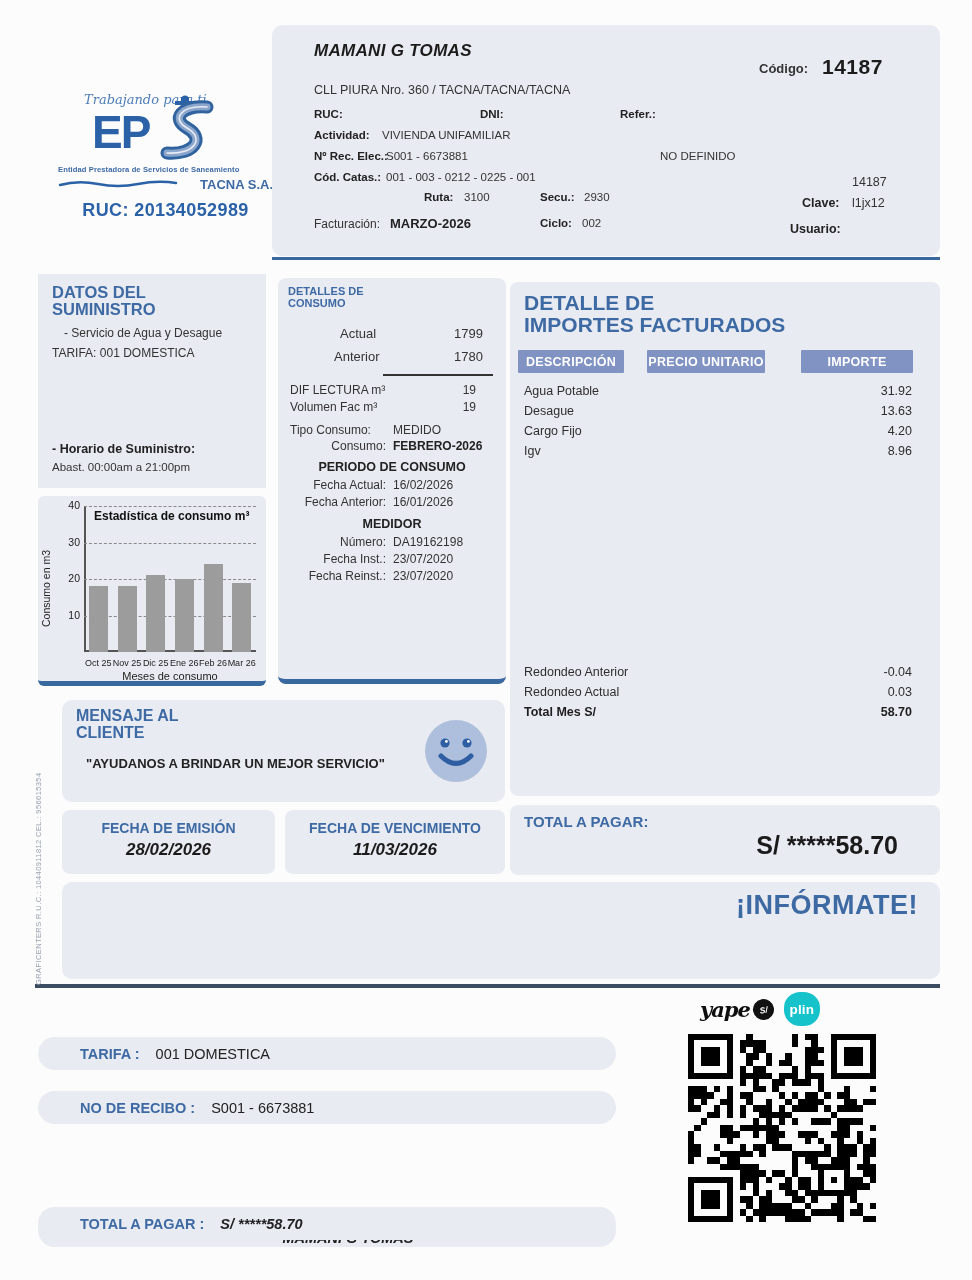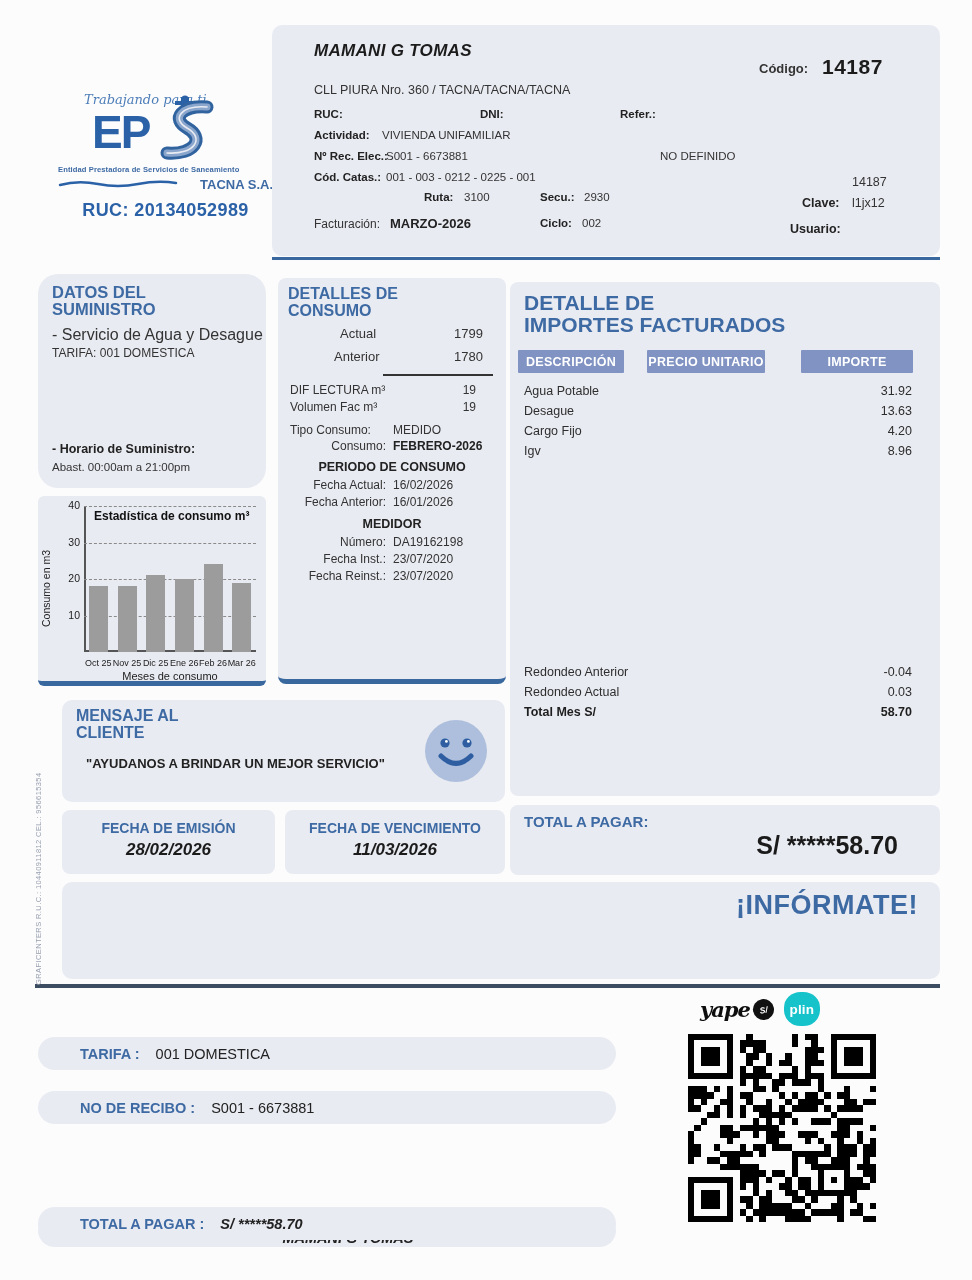--- a/index.html
+++ b/index.html
@@ -109,26 +109,26 @@
     <div class="abs lbl" style="left:530px;top:171px;font-size:12.5px;">Clave:</div>
     <div class="abs val" style="left:580px;top:171px;font-size:12.5px;">l1jx12</div>
 
     <div class="abs val" style="left:42px;top:192px;font-size:12px;">Facturación:</div>
     <div class="abs lbl" style="left:118px;top:191px;font-size:13px;">MARZO-2026</div>
     <div class="abs lbl hdr-small" style="left:268px;top:192px;">Ciclo:</div>
     <div class="abs val hdr-small" style="left:310px;top:192px;">002</div>
   </div>
   <div class="abs" style="left:272px;top:257px;width:668px;height:3px;background:var(--divider);"></div>
 
-  <div class="panel" style="left:38px;top:274px;width:228px;height:214px;border-radius:20px;">
+  <div class="panel" style="left:38px;top:274px;width:228px;height:214px;border-radius:0;">
     <div class="abs blue-title" style="left:14px;top:10px;font-size:16.5px;">
       <div>DATOS DEL</div>
       <div>SUMINISTRO</div>
     </div>
-    <div class="abs val" style="left:14px;top:52px;font-size:16px;">- Servicio de Agua y Desague</div>
+    <div class="abs val" style="left:26px;top:52px;font-size:12px;">- Servicio de Agua y Desague</div>
     <div class="abs val" style="left:14px;top:72px;font-size:12px;">TARIFA: 001 DOMESTICA</div>
     <div class="abs lbl" style="left:14px;top:168px;font-size:12.5px;">- Horario de Suministro:</div>
     <div class="abs val" style="left:14px;top:187px;font-size:11.5px;">Abast. 00:00am a 21:00pm</div>
   </div>
 
   <div class="panel" id="chart-panel" style="left:38px;top:496px;width:228px;height:190px;border-radius:6px;border-bottom:5px solid var(--divider);">
     <div class="plot-area"></div>
     <div class="abs chart-title" style="left:56px;top:13px;">Estadística de consumo m³</div>
     <div class="ylab">Consumo en m3</div>
     <div class="abs" style="left:46px;top:174px;width:172px;text-align:center;font-size:11px;color:#222;">Meses de consumo</div>
@@ -148,21 +148,21 @@
       <div class="xtick" style="left: 101.3px; top: 162px; width: 32.7px;">Dic 25</div>
       <div class="bar" style="left: 136.8px; top: 83px; height: 73px; background: rgb(156, 156, 156);"></div>
       <div class="xtick" style="left: 130px; top: 162px; width: 32.7px;">Ene 26</div>
       <div class="bar" style="left: 165.5px; top: 68.4px; height: 87.6px; background: rgb(156, 156, 156);"></div>
       <div class="xtick" style="left: 158.7px; top: 162px; width: 32.7px;">Feb 26</div>
       <div class="bar" style="left: 194.2px; top: 86.7px; height: 69.3px; background: rgb(156, 156, 156);"></div>
       <div class="xtick" style="left: 187.3px; top: 162px; width: 32.7px;">Mar 26</div>
     </div>
 
   <div class="panel" style="left:278px;top:278px;width:228px;height:406px;border-radius:8px;border-bottom:5px solid var(--divider);">
-    <div class="abs blue-title" style="left:10px;top:8px;font-size:16px;">
+    <div class="abs blue-title" style="left:10px;top:8px;font-size:11px;">
       <div>DETALLES DE</div>
       <div>CONSUMO</div>
     </div>
     <div class="abs val" style="left:62px;top:48px;font-size:13px;">Actual</div>
     <div class="abs val" style="left:150px;top:48px;width:55px;text-align:right;font-size:13px;">1799</div>
     <div class="abs val" style="left:56px;top:71px;font-size:13px;">Anterior</div>
     <div class="abs val" style="left:150px;top:71px;width:55px;text-align:right;font-size:13px;">1780</div>
     <div class="abs" style="left:105px;top:96px;width:110px;height:1.5px;background:#333;"></div>
 
     <div class="abs val" style="left:12px;top:105px;font-size:12px;">DIF LECTURA m³</div>

